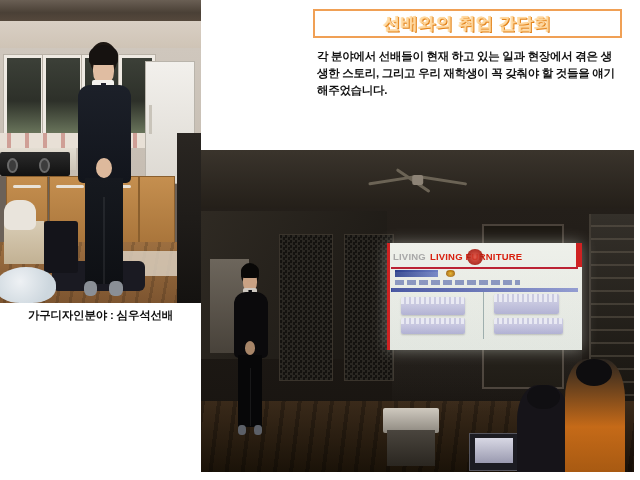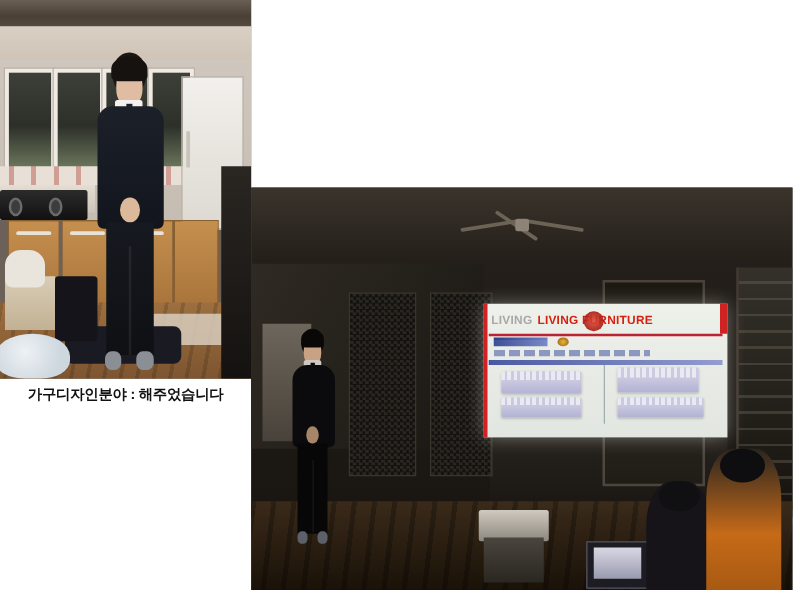--- a/index.html
+++ b/index.html
@@ -242,23 +242,27 @@
       <div class="plp-shirt"></div>
       <div class="plp-tie"></div>
       <div class="plp-torso"></div>
       <div class="plp-hands"></div>
       <div class="plp-legs"></div>
       <div class="plp-sock plp-s1"></div>
       <div class="plp-sock plp-s2"></div>
     </div>
   </div>
 
-  <div class="caption">가구디자인분야 : 해주었습니다</div>
-
-
+  <div class="caption">가구디자인분야 : 심우석선배</div>
+
+  <div class="title-box">
+    <span class="title-text">선배와의 취업 간담회</span>
+  </div>
+
+  <div class="body-text">각 분야에서 선배들이 현재 하고 있는 일과 현장에서 겪은 생생한 스토리, 그리고 우리 재학생이 꼭 갖춰야 할 것들을 얘기 해주었습니다.</div>
 
   <div class="photo-right">
     <div class="pr-ceiling"></div>
     <div class="pr-fan">
       <div class="pr-blade pr-bl1"></div>
       <div class="pr-blade pr-bl2"></div>
       <div class="pr-blade pr-bl3"></div>
       <div class="pr-hub"></div>
     </div>
     <div class="pr-wall"></div>

